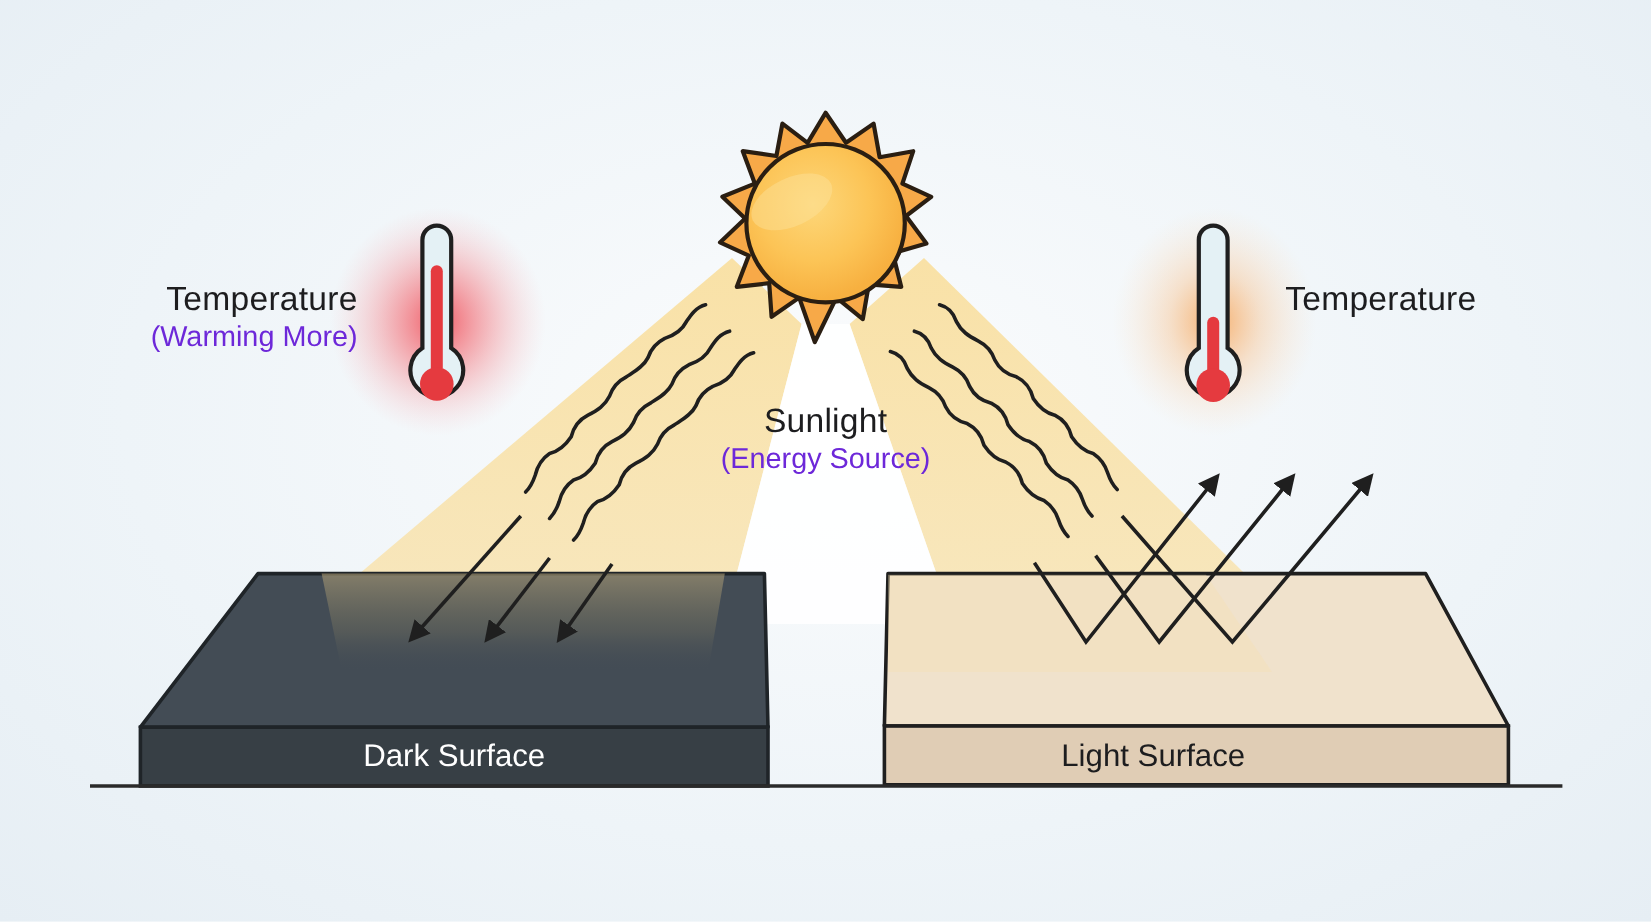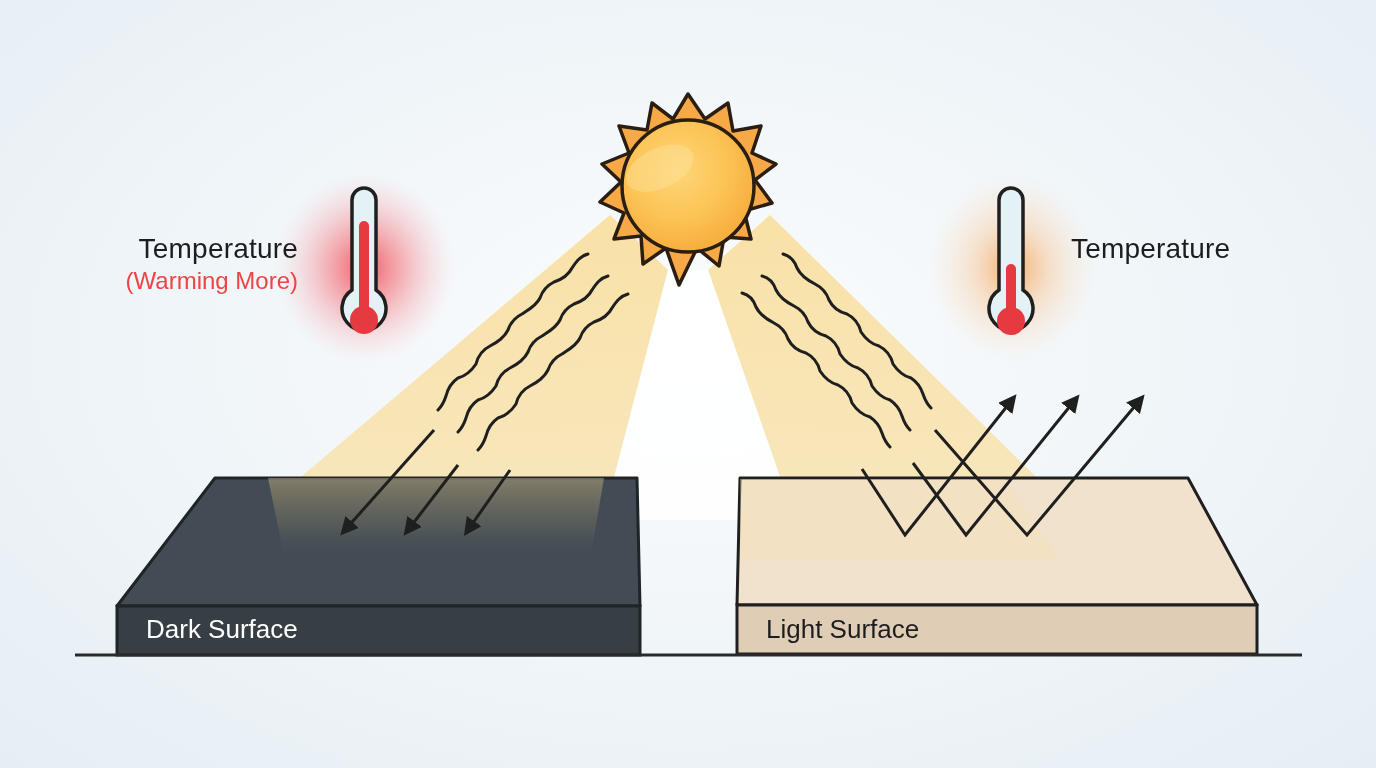--- a/index.html
+++ b/index.html
@@ -4,24 +4,24 @@
   <style>
     html, body { margin: 0; padding: 0; }
     body {
       width: 1376px; height: 768px; overflow: hidden; position: relative;
       background: radial-gradient(ellipse at 50% 45%, #fbfcfd 0%, #eef4f8 60%, #e6eef4 100%);
       font-family: "Liberation Sans", "DejaVu Sans", sans-serif;
     }
     #stage { position: absolute; left: 0; top: 0; width: 1376px; height: 768px; }
     .label { position: absolute; color: #1d1d1f; white-space: nowrap; }
     .label-title { font-size: 28px; font-weight: 500; line-height: 34px; letter-spacing: 0.2px; }
-    .label-sub { font-size: 24px; font-weight: 400; line-height: 30px; color: #ef4444; }
+    .label-sub { font-size: 24px; font-weight: 400; line-height: 30px; color: #6d28d9; }
     .right { text-align: right; }
     .center { text-align: center; }
-    .surface-label { position: absolute; font-size: 26px; font-weight: 500; text-align: left; margin-left: 29px; }
+    .surface-label { position: absolute; font-size: 26px; font-weight: 500; text-align: center; }
   </style>
 </head>
 <body>
 
 <div id="stage">
   <svg width="1376" height="768" viewBox="0 0 1376 768" xmlns="http://www.w3.org/2000/svg">
     <defs>
       <radialGradient id="redGlow" cx="50%" cy="50%" r="50%">
         <stop offset="0%" stop-color="#f04a55" stop-opacity="0.9"></stop>
         <stop offset="45%" stop-color="#f36a72" stop-opacity="0.45"></stop>
@@ -120,17 +120,21 @@
     <div class="label-title">Temperature</div>
     <div class="label-sub">(Warming More)</div>
   </div>
 
   
   <div class="label" style="left:1071px; top:232px;">
     <div class="label-title">Temperature</div>
   </div>
 
   
+  <div class="label center" style="left:568px; top:334px; width:240px;">
+    <div class="label-title">Sunlight</div>
+    <div class="label-sub">(Energy Source)</div>
+  </div>
 
   
   <div class="surface-label" style="left:117px; top:614px; width:523px; color:#ffffff;">Dark Surface</div>
   <div class="surface-label" style="left:737px; top:614px; width:448px; color:#1d1d1f;">Light Surface</div>
 </div>
 
 </body></html>

